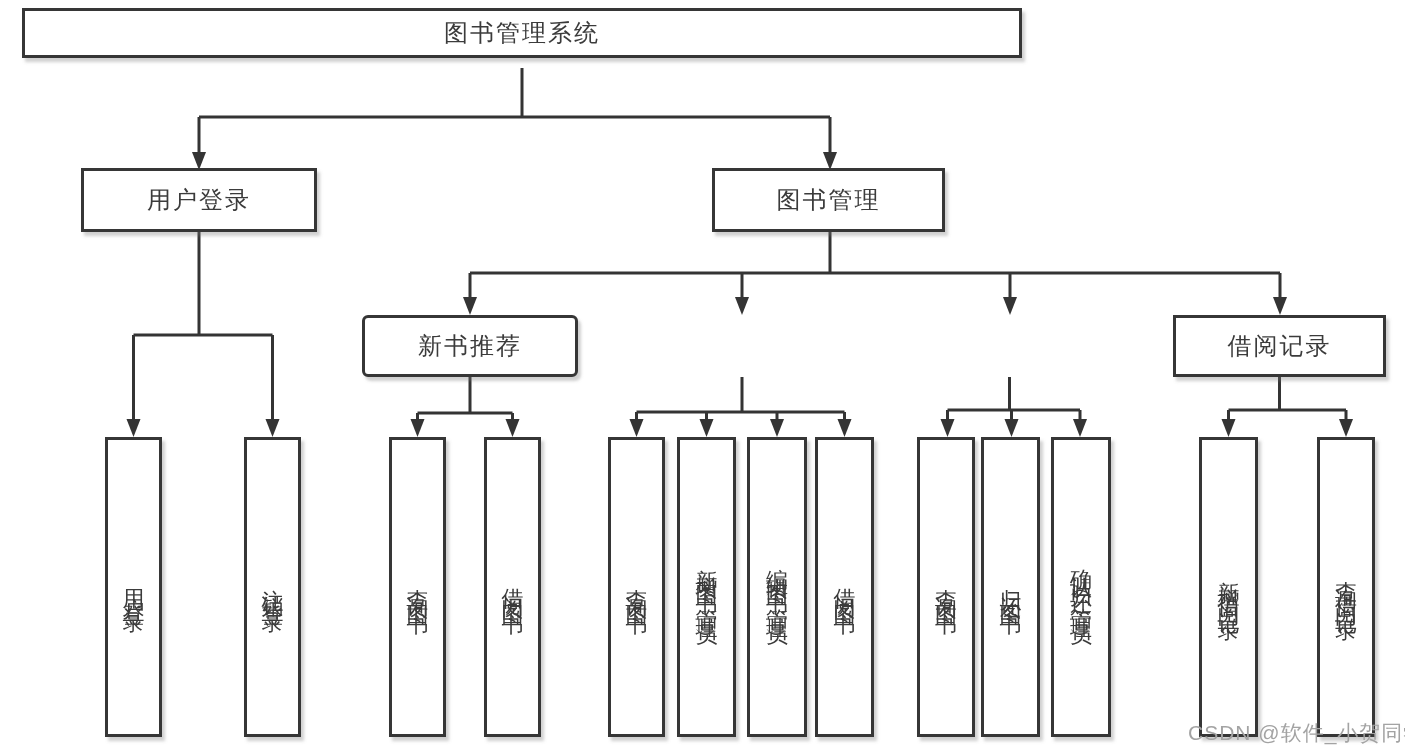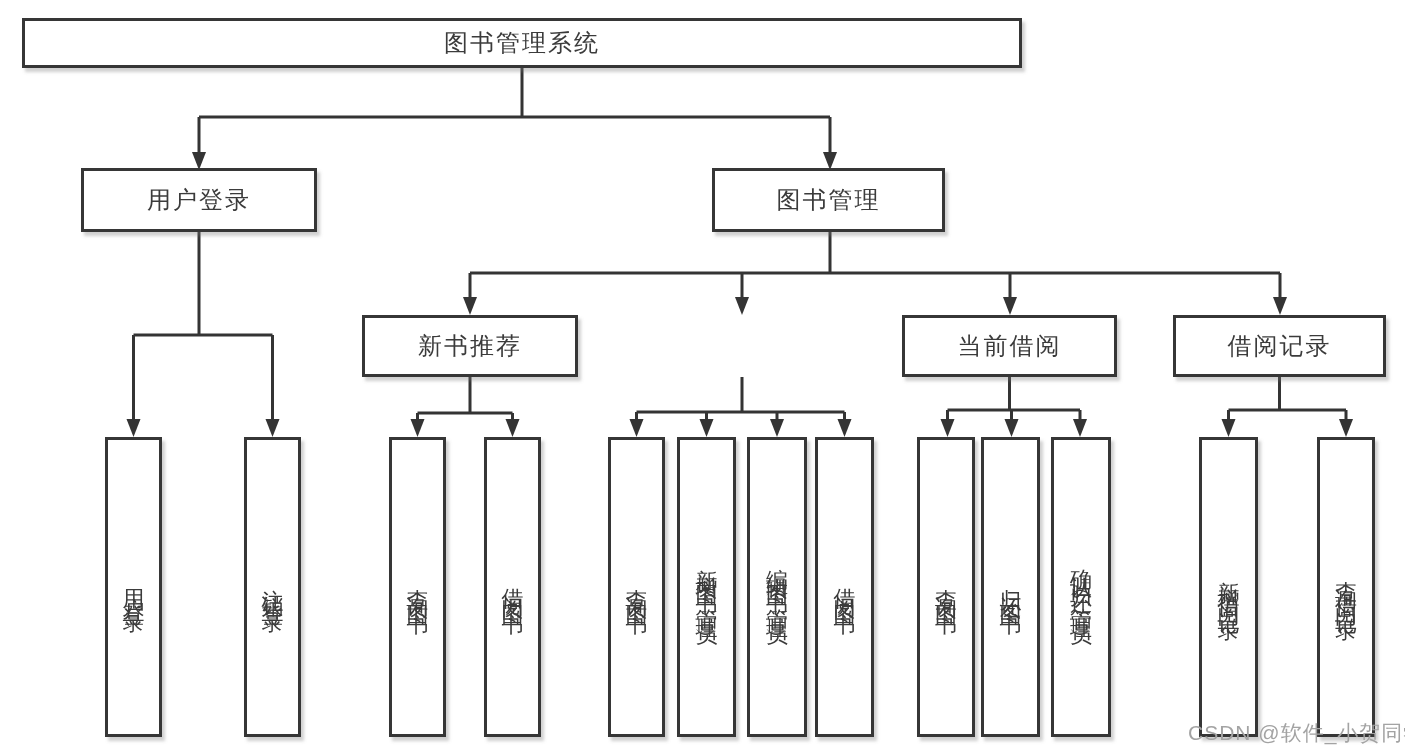--- a/index.html
+++ b/index.html
@@ -47,27 +47,27 @@
   .leaf .vtext{
     writing-mode:vertical-rl;
     text-orientation:mixed;
     font-size:22px;
     letter-spacing:8px;
     line-height:1.1;
     color:var(--text);
     white-space:nowrap;
   }
   
-  #node-root{left:22px;top:18px;width:1000px;height:50px;}
+  #node-root{left:22px;top:8px;width:1000px;height:50px;}
   
   #node-user-login{left:81px;top:168px;width:236px;height:64px;}
   #node-book-mgmt{left:712px;top:168px;width:233px;height:64px;}
   
   .lvl3{top:315px;height:62px;}
-  #node-new-book{left:362px;width:216px;}
+  #node-new-book{left:362px;width:216px;border-radius:6px;}
   #node-book-borrow{left:633px;width:219px;}
   #node-current-borrow{left:902px;width:215px;}
   #node-borrow-records{left:1173px;width:213px;}
   
   #leaf-user-0{left:105px;width:57px;}
   #leaf-user-1{left:244px;width:57px;}
   #leaf-newbook-0{left:389px;width:57px;}
   #leaf-newbook-1{left:484px;width:57px;}
   #leaf-borrow-0{left:608px;width:57px;}
   #leaf-borrow-1{left:677px;width:59px;}
@@ -151,23 +151,20 @@
   <div class="node node-h" id="node-user-login">
     <span>用户登录</span>
   </div>
   <div class="node node-h" id="node-book-mgmt">
     <span>图书管理</span>
   </div>
 
   <div class="node node-h lvl3" id="node-new-book">
     <span>新书推荐</span>
   </div>
-  <div class="node node-h lvl3" id="node-current-borrow">
-    <span>当前借阅</span>
-  </div>
   <div class="node node-h lvl3" id="node-borrow-records">
     <span>借阅记录</span>
   </div>
 
   <div class="node leaf" id="leaf-user-0">
     <span class="vtext">用户登录</span>
   </div>
   <div class="node leaf" id="leaf-user-1">
     <span class="vtext">注销登录</span>
   </div>

